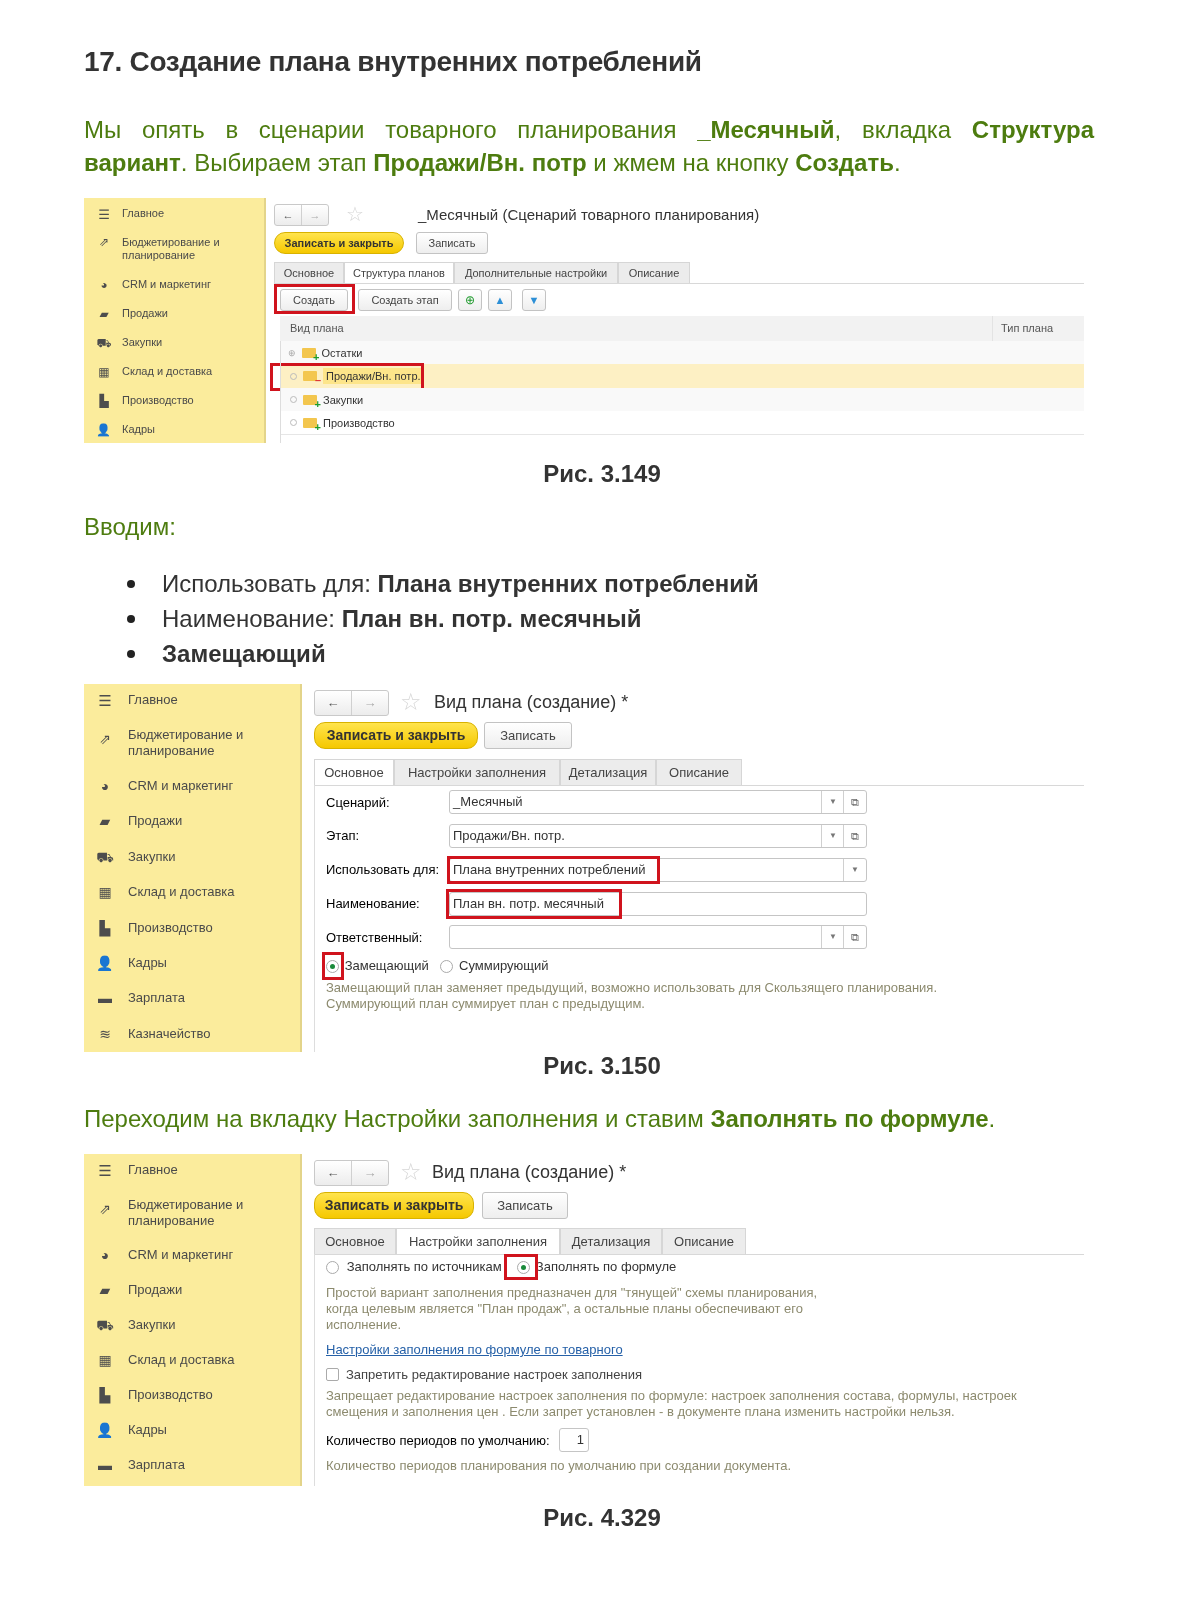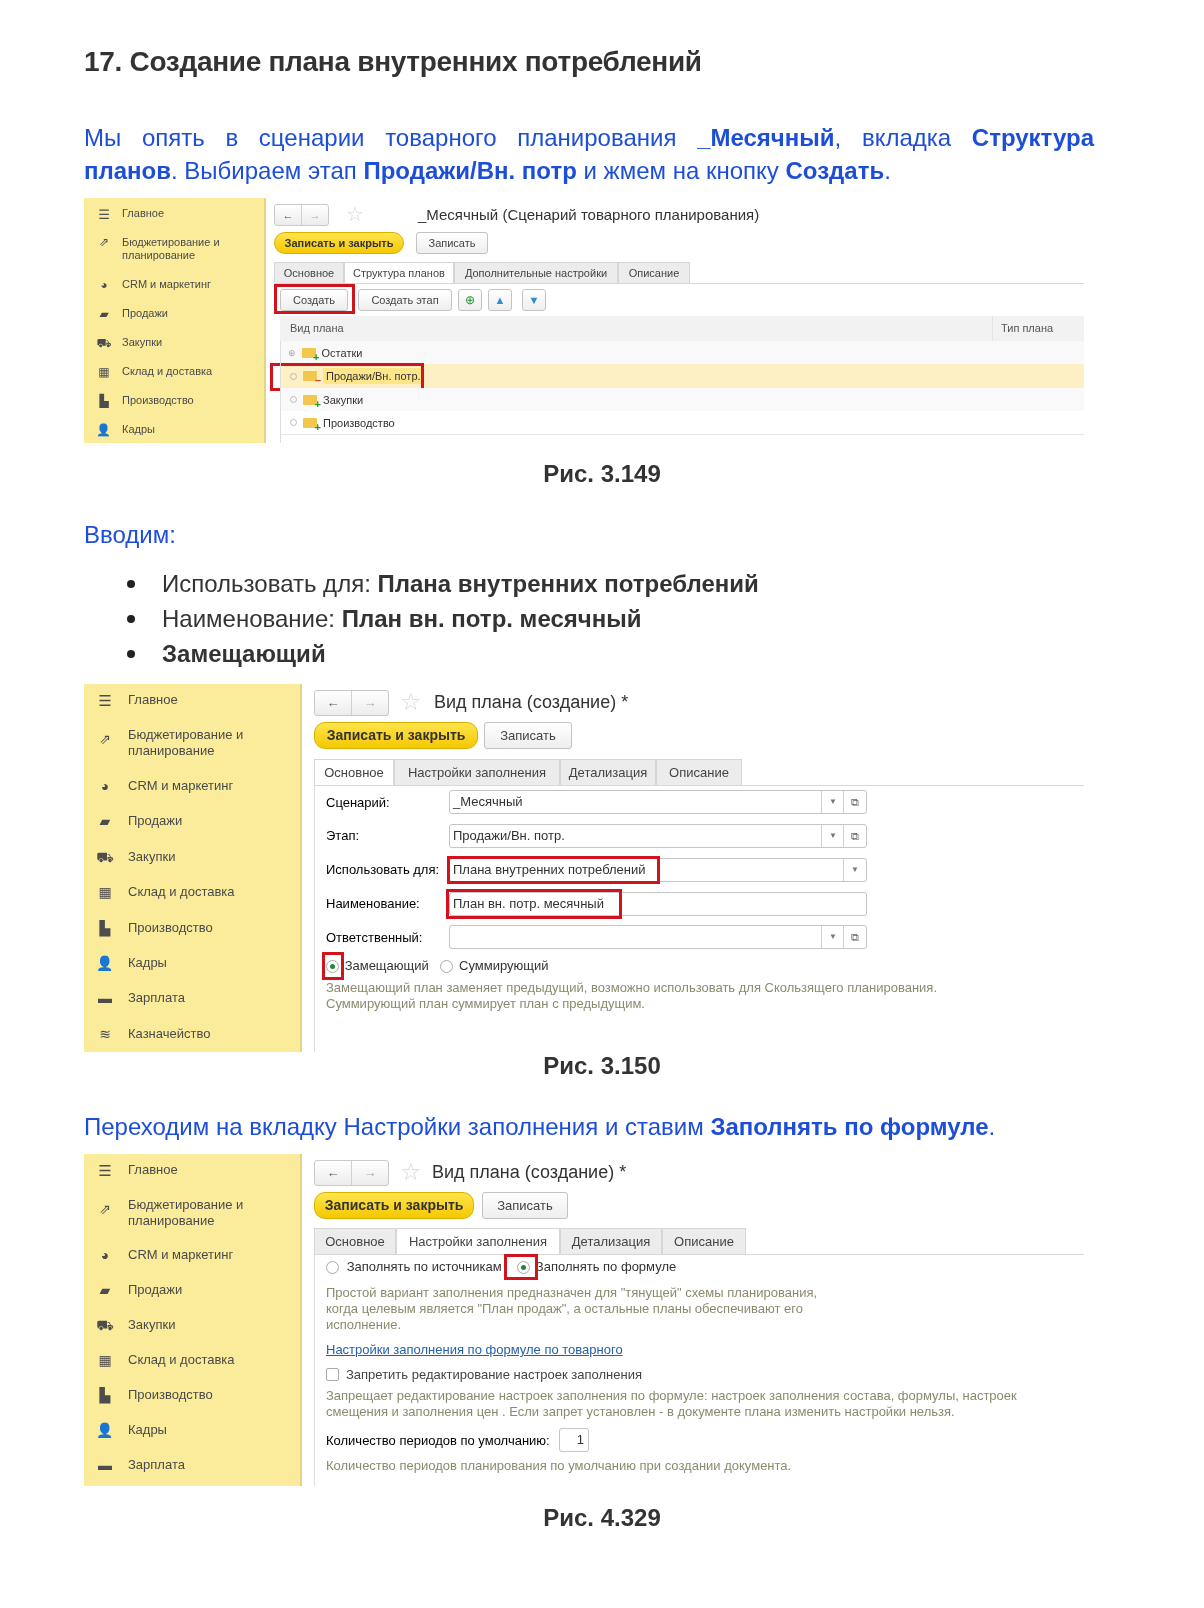--- a/index.html
+++ b/index.html
@@ -1,19 +1,19 @@
 <!DOCTYPE html>
 <html><head>
 <meta charset="utf-8">
 <style>
   html, body { margin:0; padding:0; background:#fff; }
   body { width:1204px; height:1608px; position:relative; overflow:hidden;
          font-family:"Liberation Sans", sans-serif; color:#333; }
   h2.title { position:absolute; left:84px; top:46px; margin:0; font-size:28px; font-weight:bold; color:#333; letter-spacing:-0.3px; }
-  .para { position:absolute; left:84px; width:1010px; font-size:24px; line-height:33px; color:#1d4ed8; text-align:justify;margin-top:8px; }
+  .para { position:absolute; left:84px; width:1010px; font-size:24px; line-height:33px; color:#4d7c0f; text-align:justify; }
   .para b { font-weight:bold; }
   .caption { position:absolute; left:0; width:1204px; text-align:center; font-size:24px; font-weight:bold; color:#333; }
   ul.bullets { position:absolute; left:84px; top:566px; margin:0; padding:0 0 0 78px; list-style:none; font-size:24px; line-height:35px; }
   ul.bullets li { position:relative; }
   ul.bullets li::before { content:""; position:absolute; left:-35px; top:14px; width:8px; height:8px; border-radius:50%; background:#222; }
 
   
   .shot { position:absolute; left:84px; background:#fff; font-family:"Liberation Sans", sans-serif; color:#333; }
   .sidebar { position:absolute; left:0; top:0; bottom:0; background:#fbec9c; border-right:2px solid #e3d48a; }
   .sb-item { position:absolute; left:12px; display:flex; align-items:flex-start; color:#4a4a4a; }
@@ -51,21 +51,21 @@
 </head>
 <body>
 
 <h2 class="title">17. Создание плана внутренних потреблений</h2>
 
 <div class="para" style="top:113px;">
   <div style="text-align-last:justify;">
     <span>Мы опять в сценарии товарного планирования </span><b>_Месячный</b><span>, вкладка </span><b>Структура</b>
   </div>
   <div>
-    <b>планов</b><span>. Выбираем этап </span><b>Продажи/Вн. потр</b><span> и жмем на кнопку </span><b>Создать</b><span>.</span>
+    <b>вариант</b><span>. Выбираем этап </span><b>Продажи/Вн. потр</b><span> и жмем на кнопку </span><b>Создать</b><span>.</span>
   </div>
 </div>
 
 <div class="shot" style="top:198px; width:1000px; height:245px; font-size:11px;">
   <div class="sidebar" style="width:180px;">
     <div class="sb-item" style="top:9px;">
         <span class="sb-icon" style="width:16px;font-size:13px;">☰</span>
         <span style="margin-left:10px;">Главное</span>
       </div>
     <div class="sb-item" style="top:38px;line-height:13px;">

